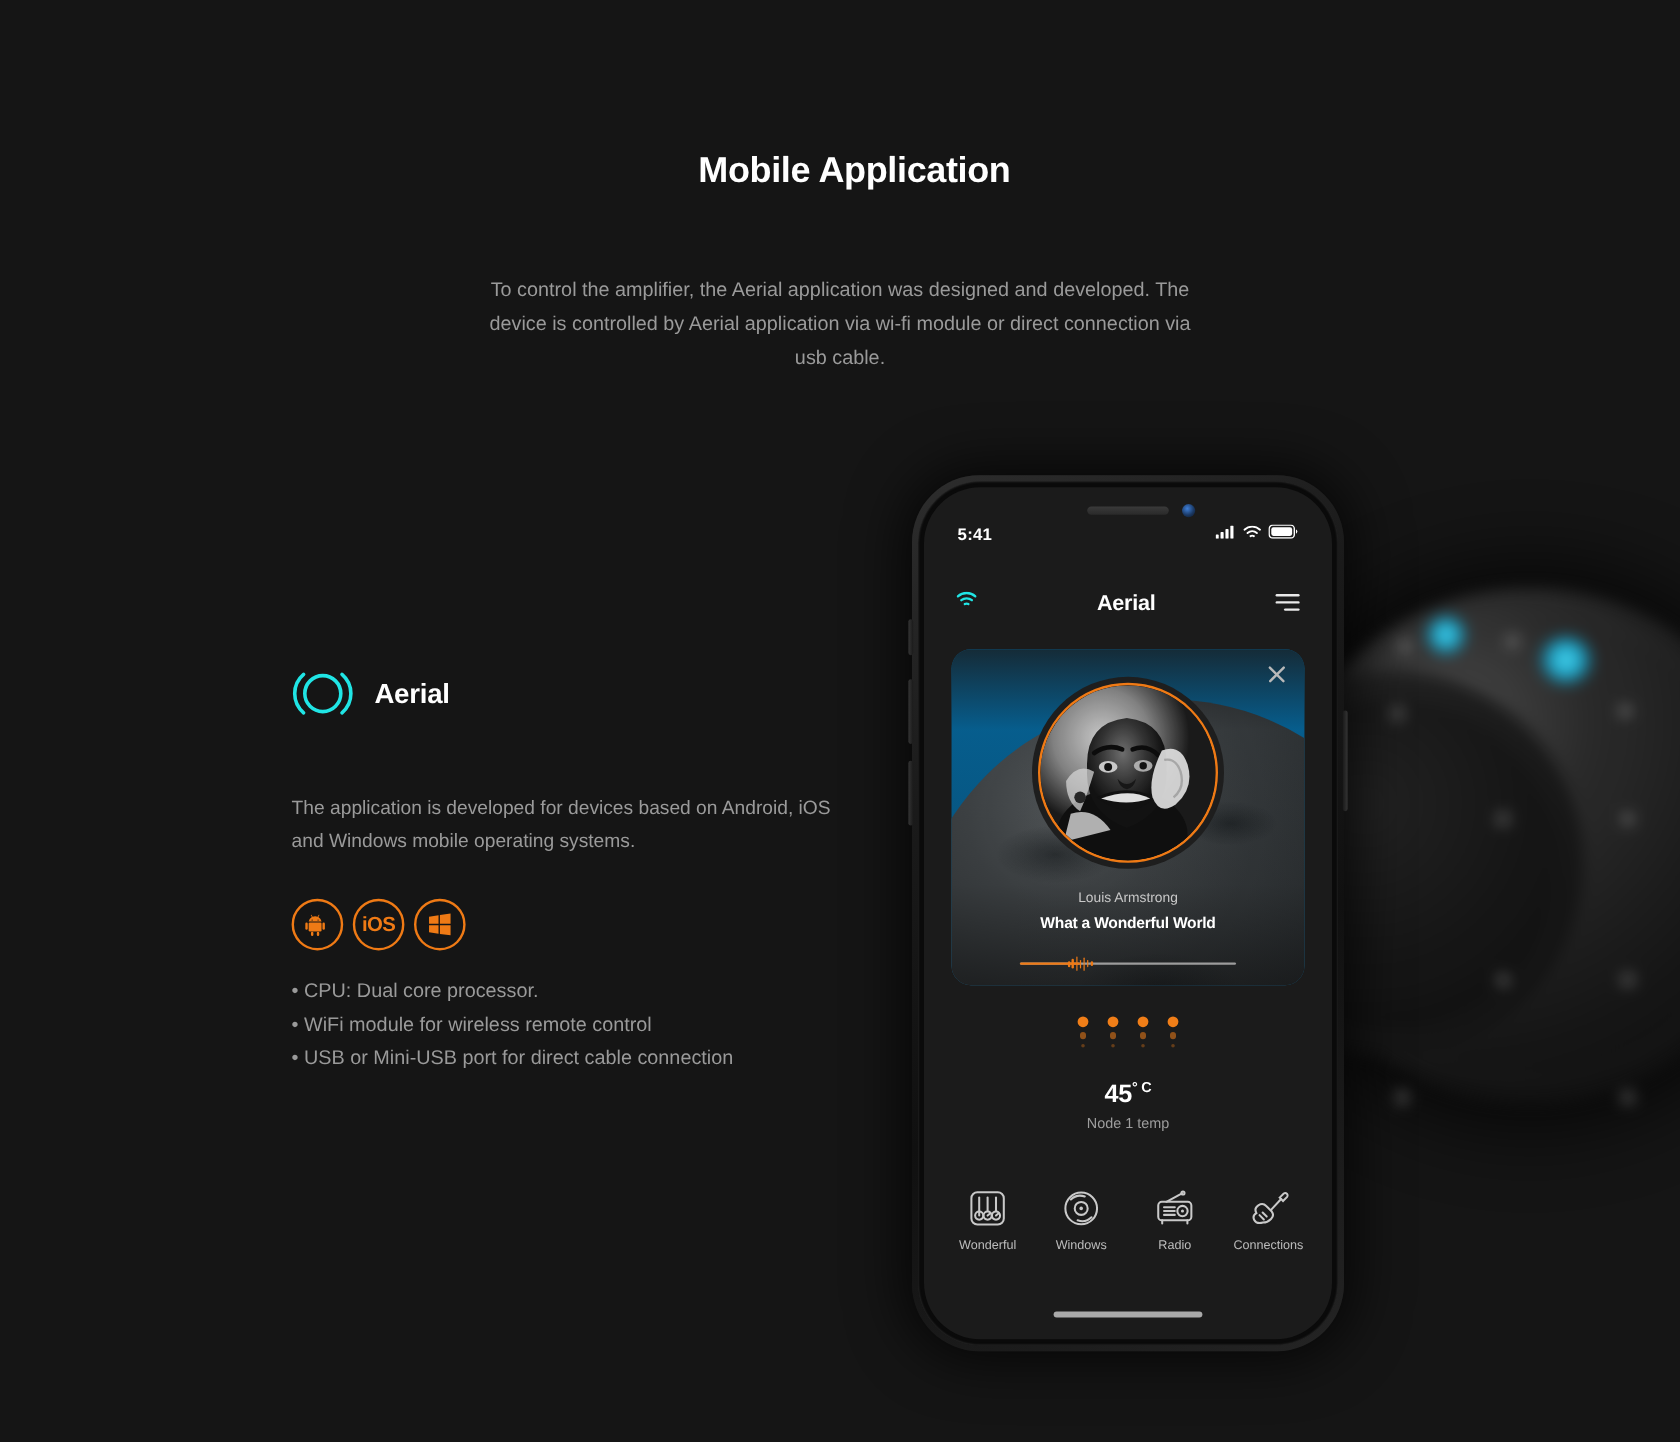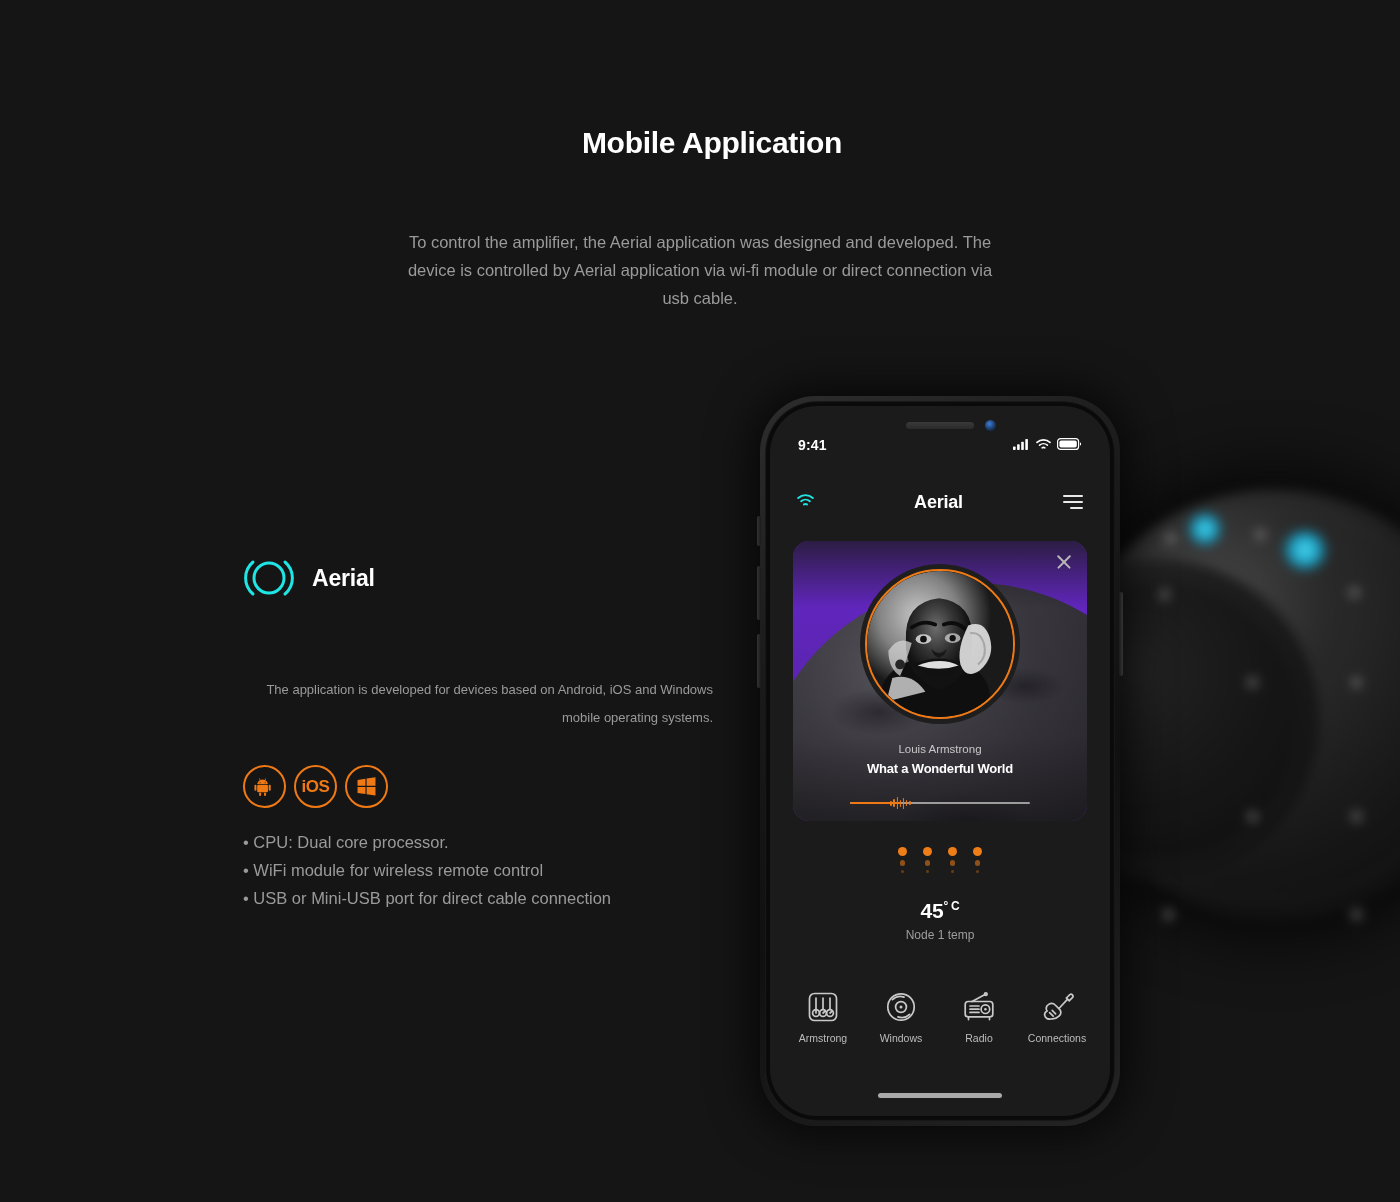--- a/index.html
+++ b/index.html
@@ -21,21 +21,21 @@
   }
 
   
   .left-col { position:absolute; left:243px; top:552px; width:470px; }
 
   .brand-row { display:flex; align-items:center; gap:17px; height:52px; }
   .brand-logo { width:52px; height:46px; display:block; }
   .brand-name { color:#ffffff; font-size:23px; font-weight:bold; letter-spacing:-0.2px; }
 
   .left-para {
-    margin-top:72px; color:#9a9a9a; font-size:13px; line-height:28px;text-align:right;
+    margin-top:56px; color:#9a9a9a; font-size:16px; line-height:28px;
   }
 
   .platform-row { margin-top:33px; display:flex; gap:8px; }
   .platform-badge {
     width:43px; height:43px; border-radius:50%;
     border:2px solid #ef7a15; display:flex; align-items:center; justify-content:center;
   }
   .platform-badge svg { display:block; }
   .ios-text { color:#ef7a15; font-size:17px; font-weight:bold; letter-spacing:-0.5px; }
 
@@ -139,21 +139,21 @@
   .app-title { color:#ffffff; font-size:18px; font-weight:bold; letter-spacing:-0.2px; }
   .hamburger { width:20px; height:14px; display:flex; flex-direction:column; justify-content:space-between; }
   .hamburger i { display:block; height:2px; background:#e9e9e9; border-radius:1px; }
   .hamburger i:nth-child(1){ width:20px; }
   .hamburger i:nth-child(2){ width:20px; }
   .hamburger i:nth-child(3){ width:13px; margin-left:7px; }
 
   
   .music-card {
     position:absolute; left:23px; top:135px; width:294px; height:280px;
-    border-radius:16px; overflow:hidden; background:#6d28d9;
+    border-radius:16px; overflow:hidden; background:#0369a1;
   }
   .card-planet {
     position:absolute; left:-34px; top:42px; width:430px; height:430px; border-radius:50%;
     background:
       radial-gradient(circle at 30% 22%, #636363 0%, #4a4a4a 18%, #3a3a3a 38%, #2b2b2b 60%, #212121 80%, #1a1a1a 100%);
     opacity:0.95;
   }
   .card-planet::after{
     content:""; position:absolute; inset:0; border-radius:50%;
     background:
@@ -317,21 +317,21 @@
   <div class="btn-side vol-up"></div>
   <div class="btn-side vol-dn"></div>
   <div class="btn-side power"></div>
 
   <div class="phone-screen">
 
     <div class="speaker-slot"></div>
     <div class="camera-dot"></div>
 
     <div class="statusbar">
-      <span class="status-time">9:41</span>
+      <span class="status-time">5:41</span>
       <span class="status-icons">
         <span>
           <svg width="17" height="11" viewBox="0 0 17 11" fill="#ffffff">
             <rect x="0" y="7.5" width="2.6" height="3.5" rx="0.7"></rect>
             <rect x="4.1" y="5.3" width="2.6" height="5.7" rx="0.7"></rect>
             <rect x="8.2" y="2.8" width="2.6" height="8.2" rx="0.7"></rect>
             <rect x="12.3" y="0" width="2.6" height="11" rx="0.7"></rect>
           </svg>
         </span>
         <span>
@@ -471,21 +471,21 @@
             <line x1="17" y1="8" x2="17" y2="19" stroke-linecap="round"></line>
             <line x1="24" y1="8" x2="24" y2="19" stroke-linecap="round"></line>
             <circle cx="10" cy="23" r="3.4"></circle>
             <circle cx="17" cy="23" r="3.4"></circle>
             <circle cx="24" cy="23" r="3.4"></circle>
             <line x1="10" y1="23" x2="10" y2="19.8" stroke-linecap="round"></line>
             <line x1="17" y1="23" x2="19.3" y2="21" stroke-linecap="round"></line>
             <line x1="24" y1="23" x2="26.3" y2="21" stroke-linecap="round"></line>
           </svg>
         </div>
-        <div class="nav-label">Armstrong</div>
+        <div class="nav-label">Wonderful</div>
       </div>
 
       <div class="nav-item">
         <div class="nav-icon">
           <svg width="34" height="34" viewBox="0 0 34 34" fill="none" stroke="#c9c9c9" stroke-width="1.7">
             <circle cx="17" cy="17" r="13.2"></circle>
             <circle cx="17" cy="17" r="5.4"></circle>
             <circle cx="17" cy="17" r="1.5" fill="#c9c9c9" stroke="none"></circle>
             <path d="M8.4 9.6 A 11.3 11.3 0 0 1 20 7.1" stroke-linecap="round"></path>
             <path d="M25.6 24.4 A 11.3 11.3 0 0 1 14 26.9" stroke-linecap="round"></path>

